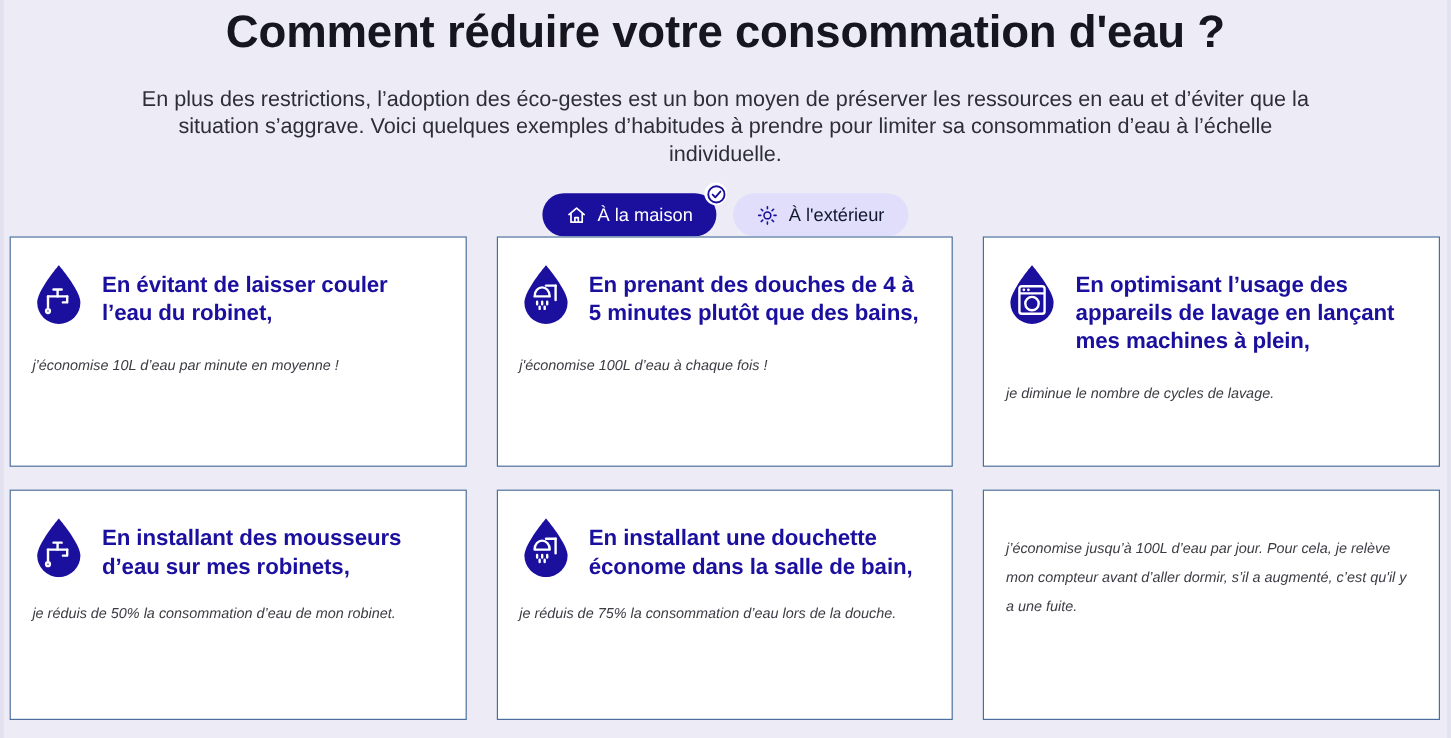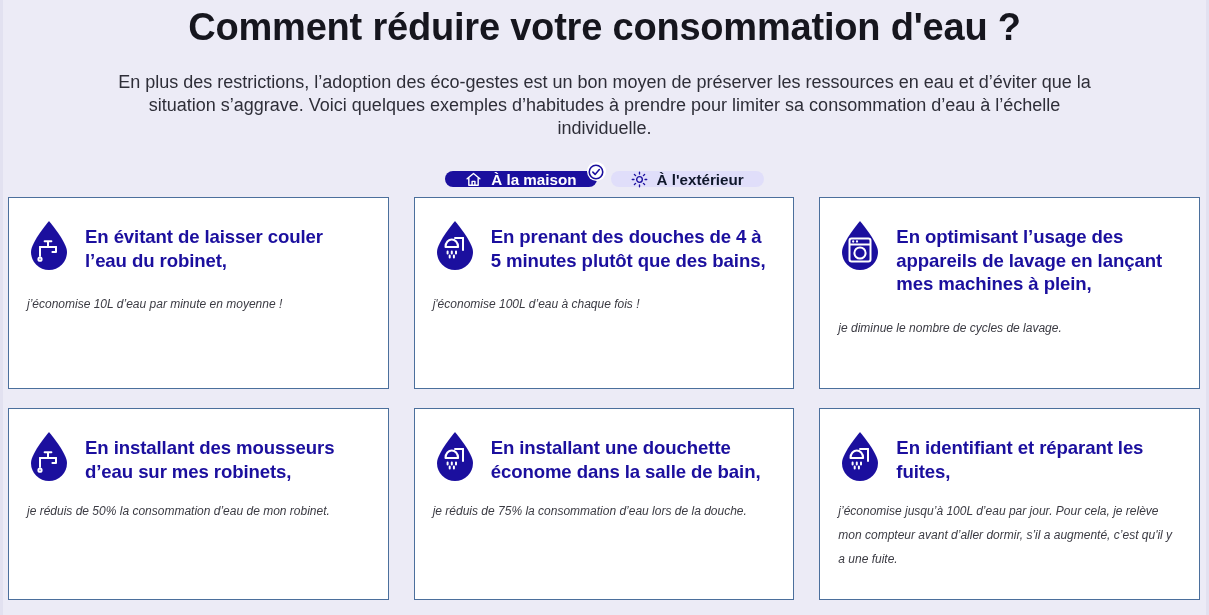--- a/index.html
+++ b/index.html
@@ -68,24 +68,24 @@
     gap: 14px;
     margin-top: 22px;
     height: 34px;
   }
 
   .tab {
     display: inline-flex;
     align-items: center;
     gap: 9px;
     border-radius: 18px;
-    height: 16px;
+    height: 36px;
     padding: 0 20px;
     font-size: 15.2px;
-    font-weight: bold;
+    font-weight: normal;
     cursor: pointer;
     position: relative;
     white-space: nowrap;
     border: none;
   }
 
   .tab.active {
     background: #1b0f9e;
     color: #ffffff;
   }
@@ -310,32 +310,17 @@
               <path d="M16.7 35.5 V37.4 M20.9 35.5 V37.4"></path>
             </g>
           </svg>
         </div>
         <div class="card-title">En installant une douchette économe dans la salle de bain,</div>
       </div>
       <div class="card-body">je réduis de 75% la consommation d’eau lors de la douche.</div>
     </div>
 
     <div class="card tall">
-      <div class="card-head">
-        <div class="card-icon">
-          <svg viewBox="0 0 44 50" width="44" height="50">
-            <path d="M22 1 C22 1 4 22 4 32 A18 18 0 0 0 40 32 C40 22 22 1 22 1 Z" fill="#1b0f9e"></path>
-            <g fill="none" stroke="#ffffff" stroke-width="2" stroke-linecap="round" stroke-linejoin="round">
-              <path d="M30 18 V30"></path>
-              <path d="M30 18 H22"></path>
-              <path d="M12.5 27 C12.5 22.2 15.6 19.5 18.8 19.5 C22 19.5 25.1 22.2 25.1 27 Z"></path>
-              <path d="M14.6 31.5 V33.6 M18.8 31.5 V33.6 M23 31.5 V33.6"></path>
-              <path d="M16.7 35.5 V37.4 M20.9 35.5 V37.4"></path>
-            </g>
-          </svg>
-        </div>
-        <div class="card-title">En identifiant et réparant les fuites,</div>
-      </div>
       <div class="card-body">j’économise jusqu’à 100L d’eau par jour. Pour cela, je relève mon compteur avant d’aller dormir, s’il a augmenté, c’est qu'il y a une fuite.</div>
     </div>
 
   </div>
 </div>
 
 </body></html>

